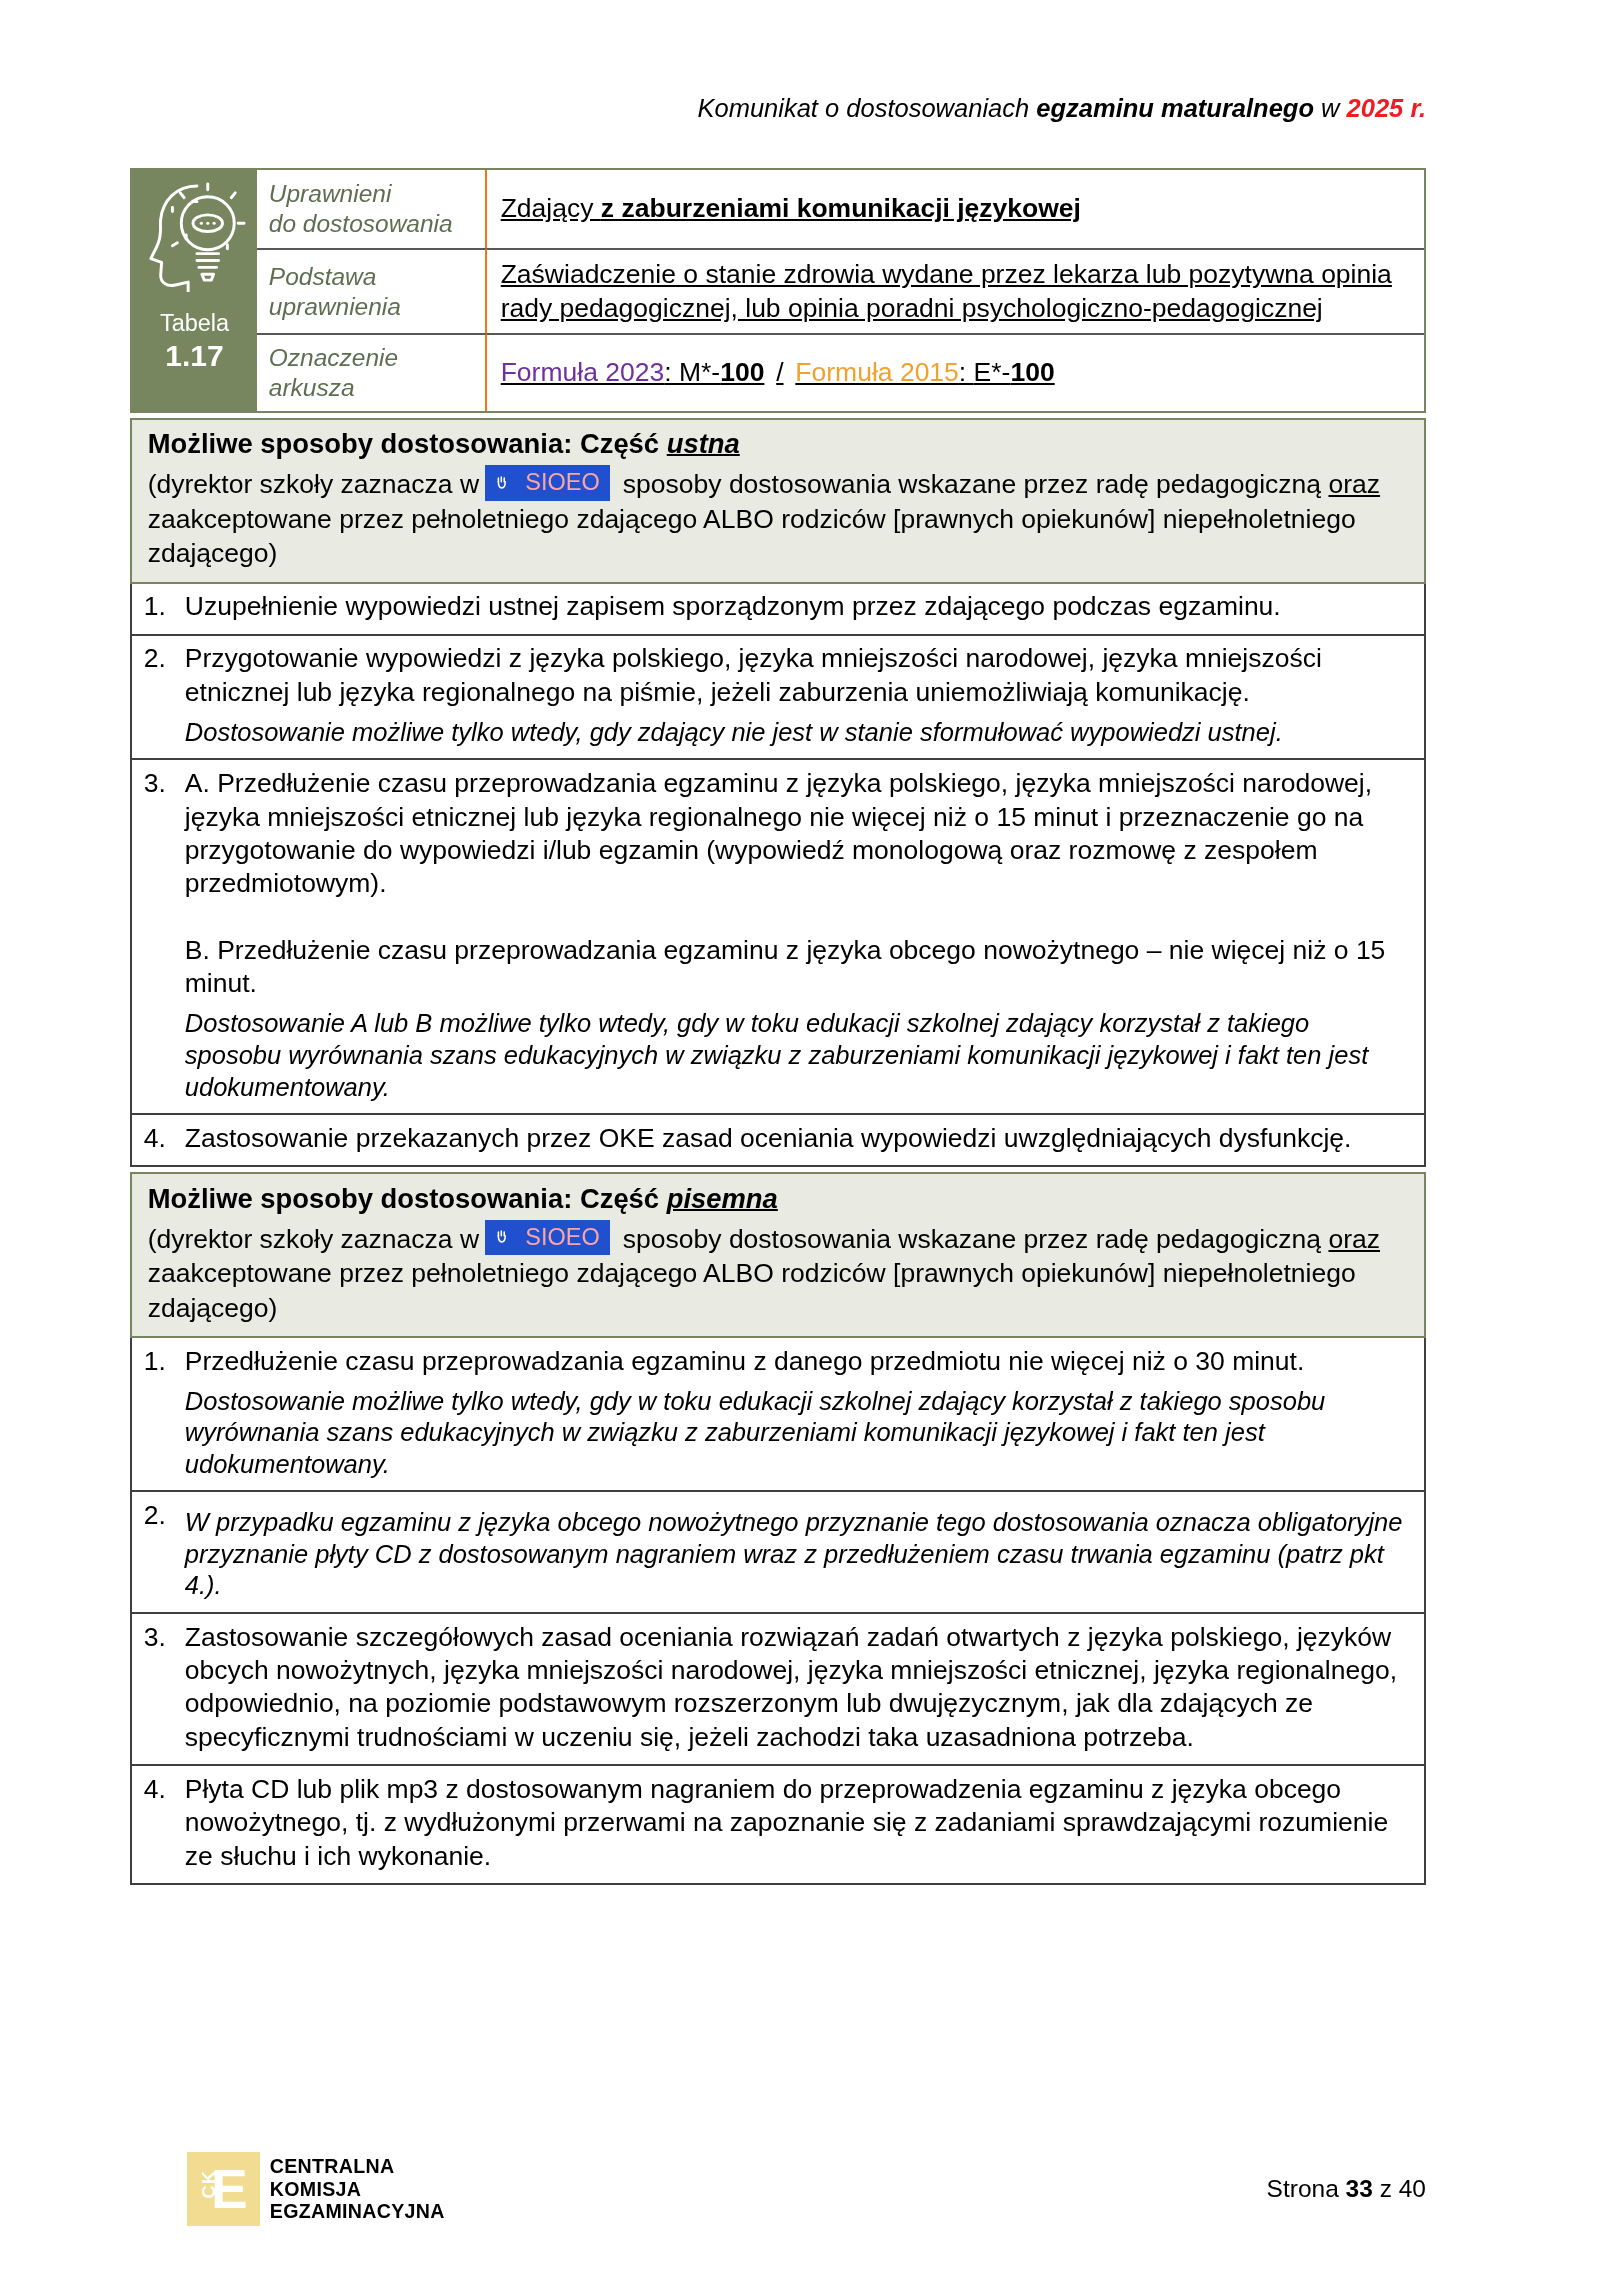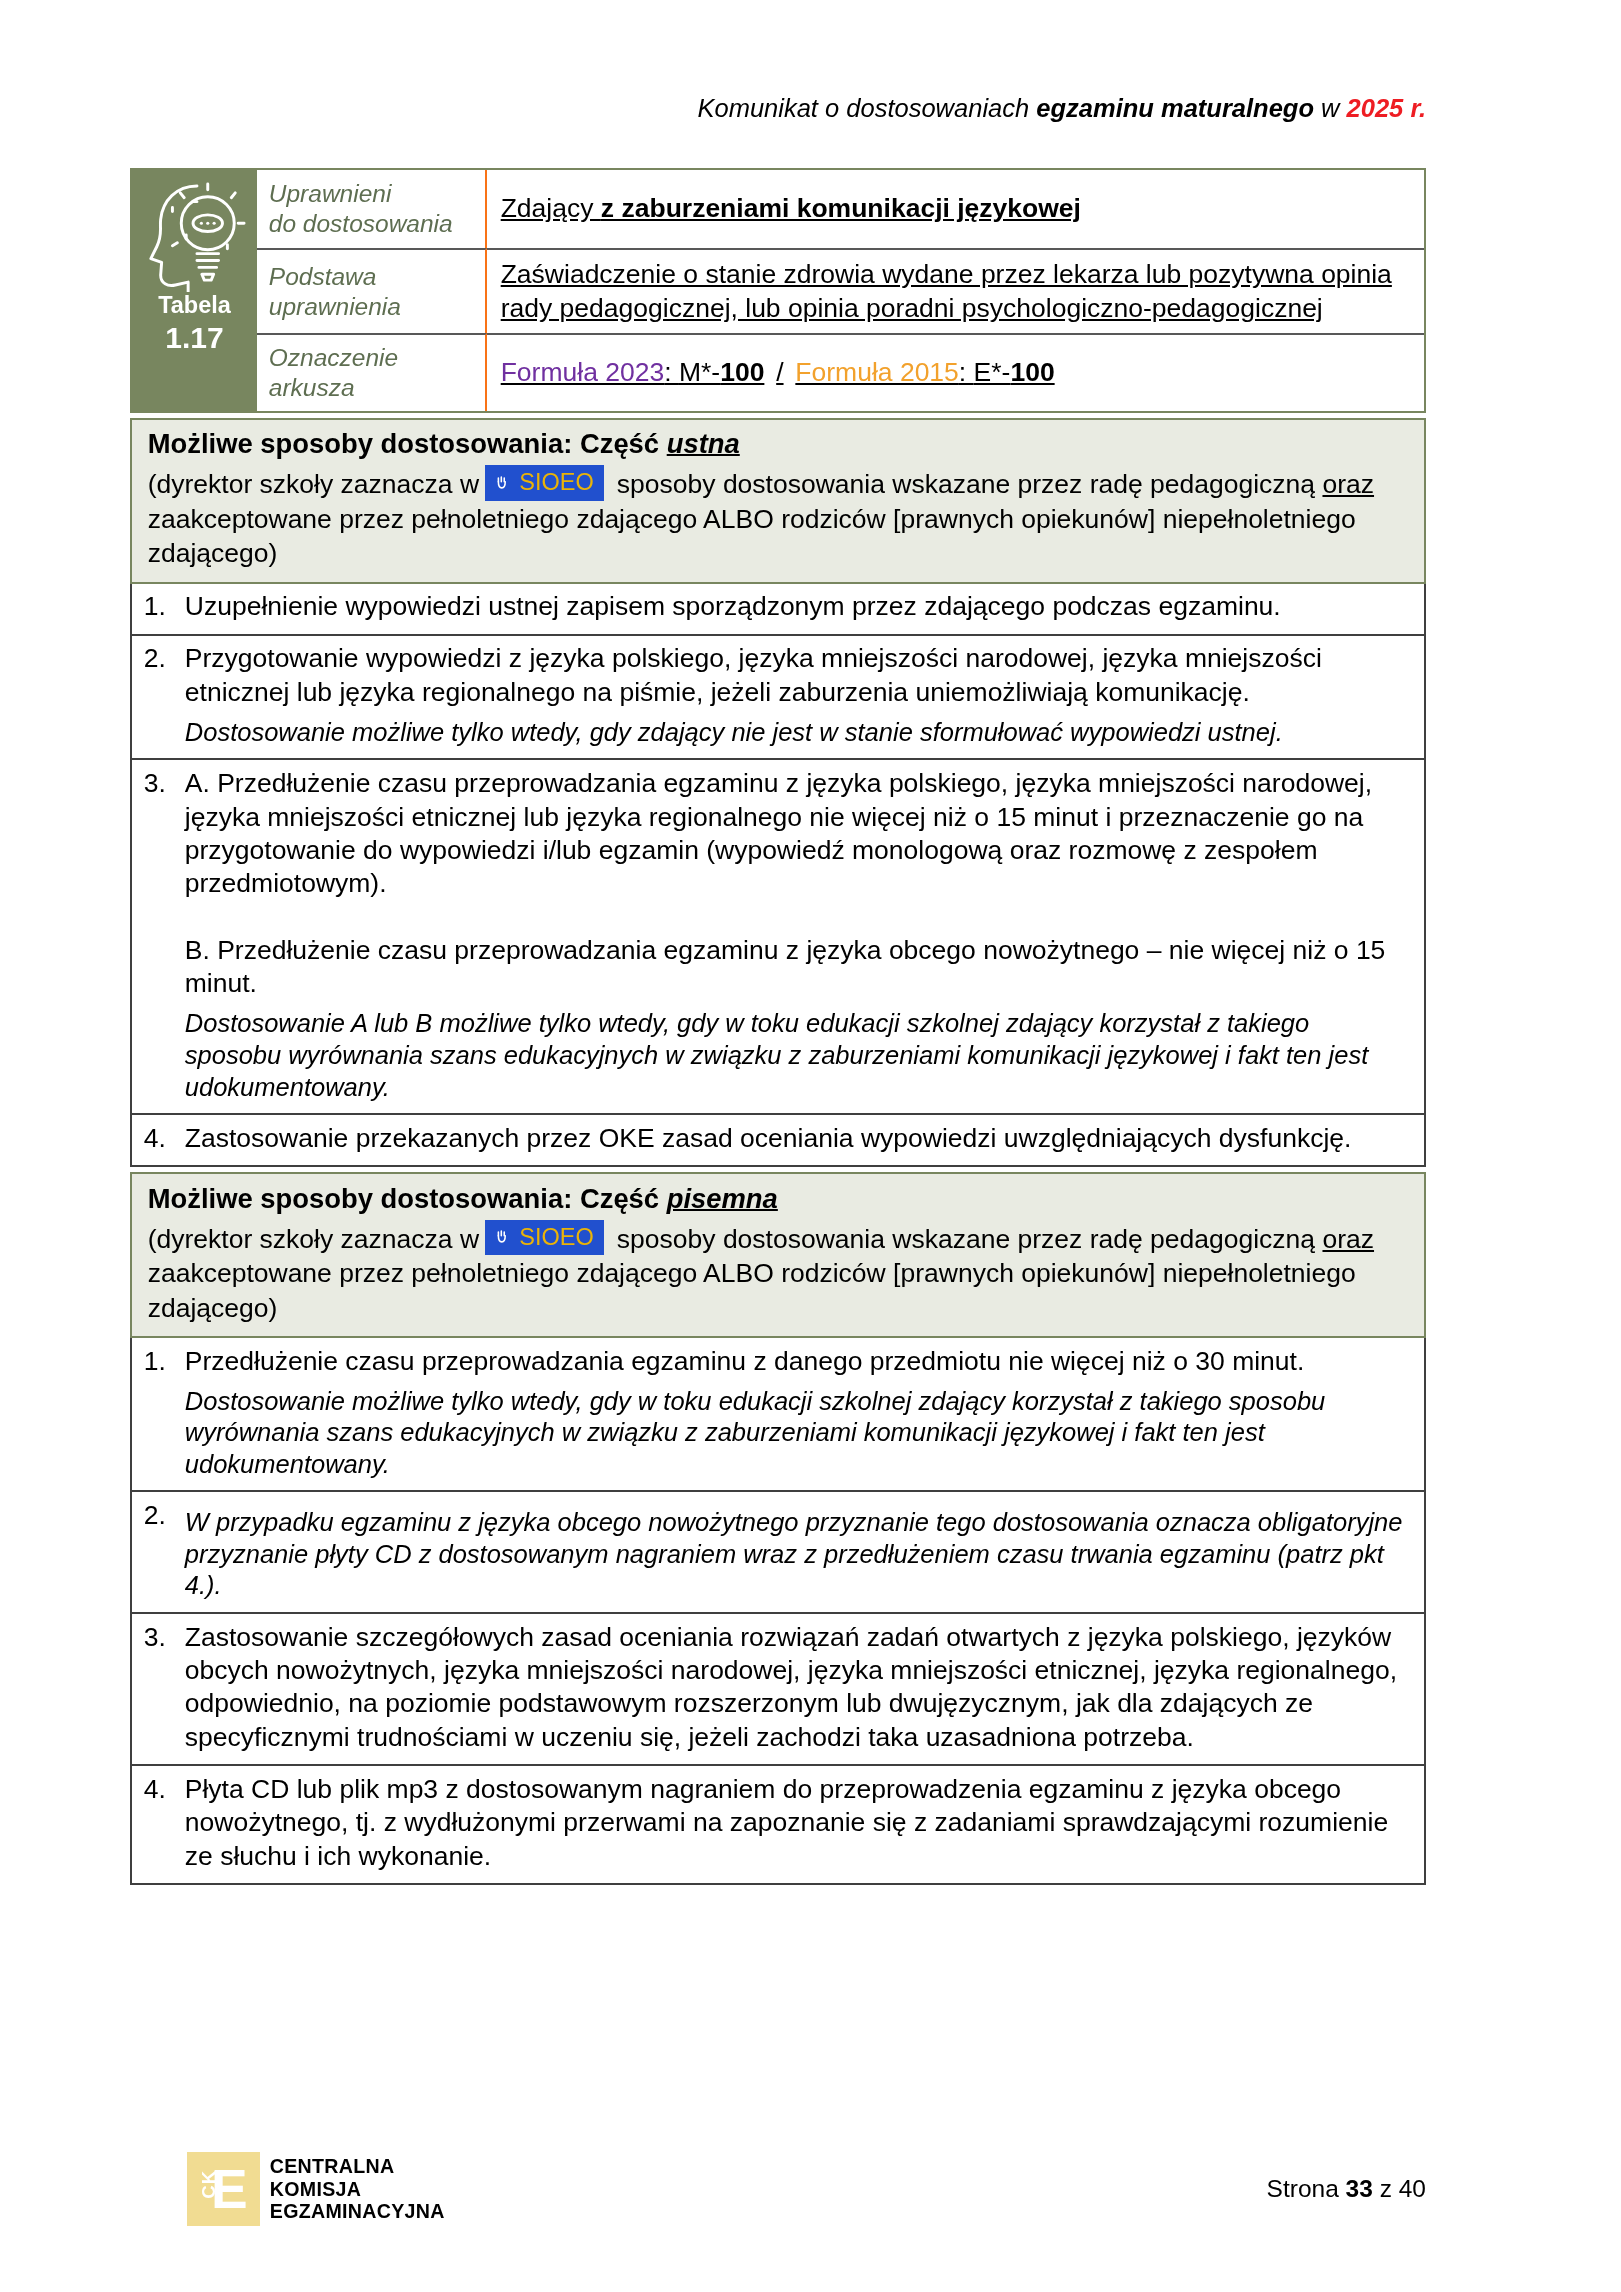--- a/index.html
+++ b/index.html
@@ -20,21 +20,21 @@
   
   .id-table {
     margin-top:45px; display:grid; grid-template-columns:125px 230px 1fr;
     border:2.9px solid #78865F; background:#fff;
   }
   .cell-icon {
     grid-row:1 / span 3; background:#78865F; color:#fff;
     display:flex; flex-direction:column; align-items:center; padding-top:7.8px;
   }
   .cell-icon svg { display:block; }
-  .tabela-word { font-weight:bold; font-size:23.5px; margin-top:0; }
+  .tabela-word { font-weight:normal; font-size:23.5px; margin-top:18px; }
   .tabela-num  { font-weight:bold; font-size:30px; margin-top:2px; }
 
   .cell-label {
     border-right:2px solid #f97316; background:#fff;
     display:flex; flex-direction:column; justify-content:center;
     padding:7.8px 11.8px; font-style:italic; font-size:24.5px; line-height:1.22;
     color:#5E6E51;
   }
   .cell-value {
     display:flex; flex-direction:column; justify-content:center;
@@ -52,22 +52,22 @@
   .sec-box {
     margin-top:4.9px; border:2.9px solid #78865F; background:#E9EBE2;
     padding:8.8px 15.7px 10.8px;
   }
   .sec-title { font-weight:bold; font-size:27.4px; margin-bottom:4.9px; }
   .sec-title .czesc { }
   .sec-title .part  { font-style:italic; text-decoration:underline; text-decoration-thickness:2px; }
   .sec-paren { font-size:26.5px; line-height:1.3; }
   .u { text-decoration:underline; }
   .sioeo-badge {
-    display:inline-flex; align-items:center; gap:9px;
-    background:#2150CE; color:#eab308; font-size:23.5px;
+    display:inline-flex; align-items:center; gap:15px;
+    background:#2150CE; color:#fca5a5; font-size:23.5px;
     padding:2px 9.8px 2.9px 7.8px; margin:0 5.9px; vertical-align:2px;
   }
   .sioeo-badge svg { display:block; }
 
   
   .rows { border:2px solid #3F3F3F; border-top:none; }
   .lrow { display:flex; padding:6.9px 11.8px 9.8px 11.8px; }
   .lrow + .lrow { border-top:2px solid #3F3F3F; }
   .num { width:41px; flex:none; font-size:26.5px; line-height:1.26; }
   .itext { flex:1; font-size:26.5px; line-height:1.26; padding-right:3.9px; }

